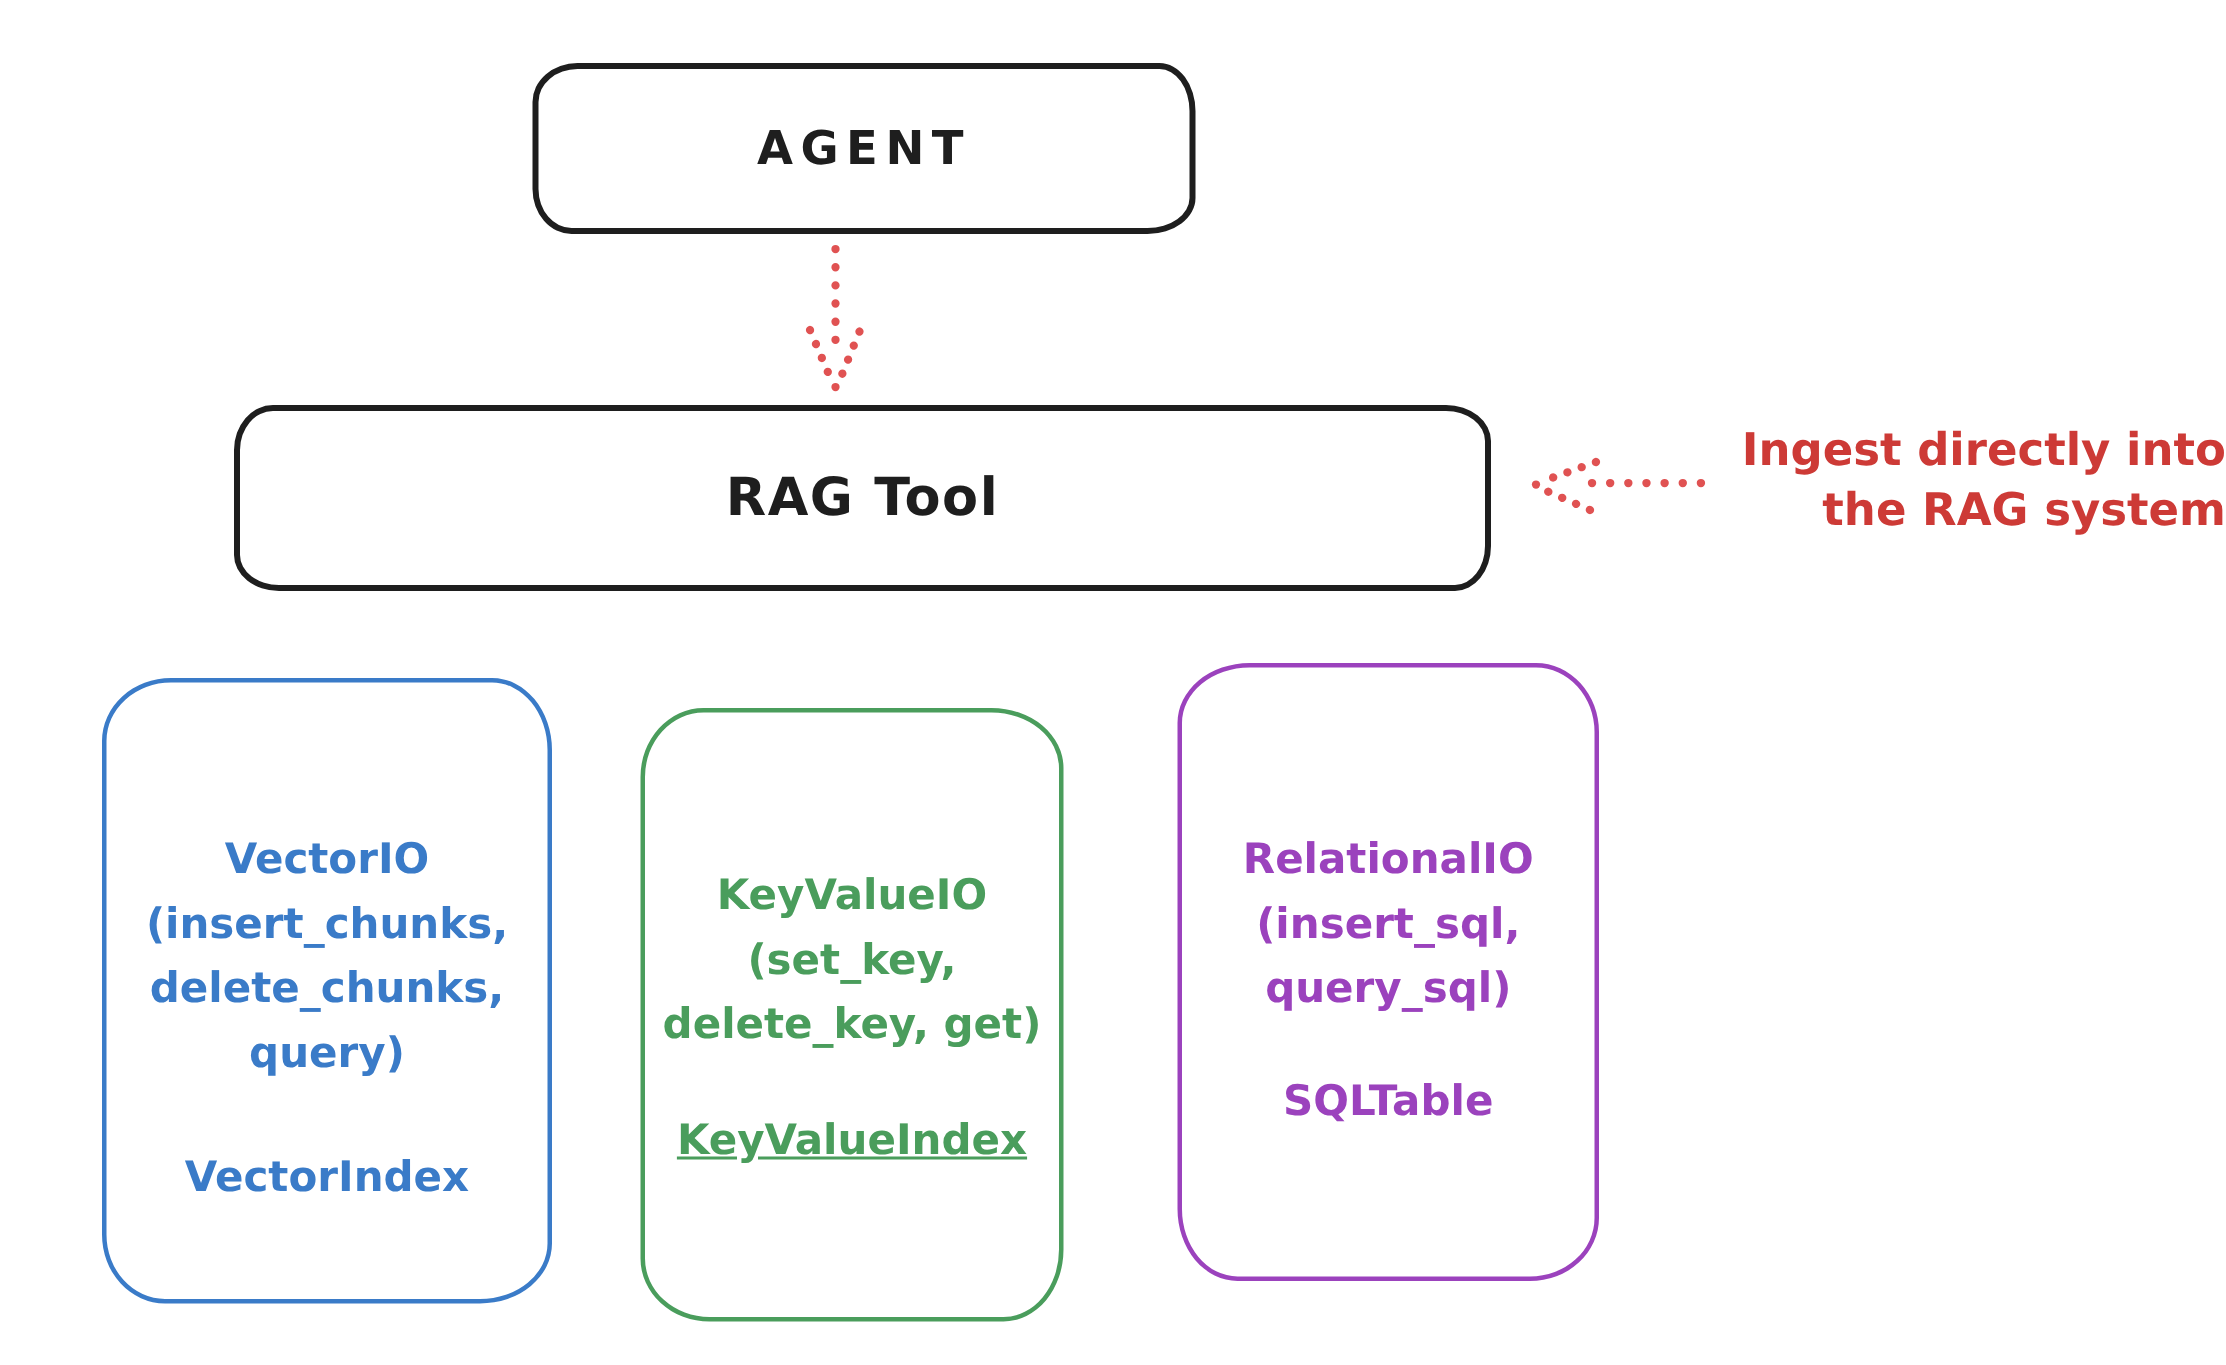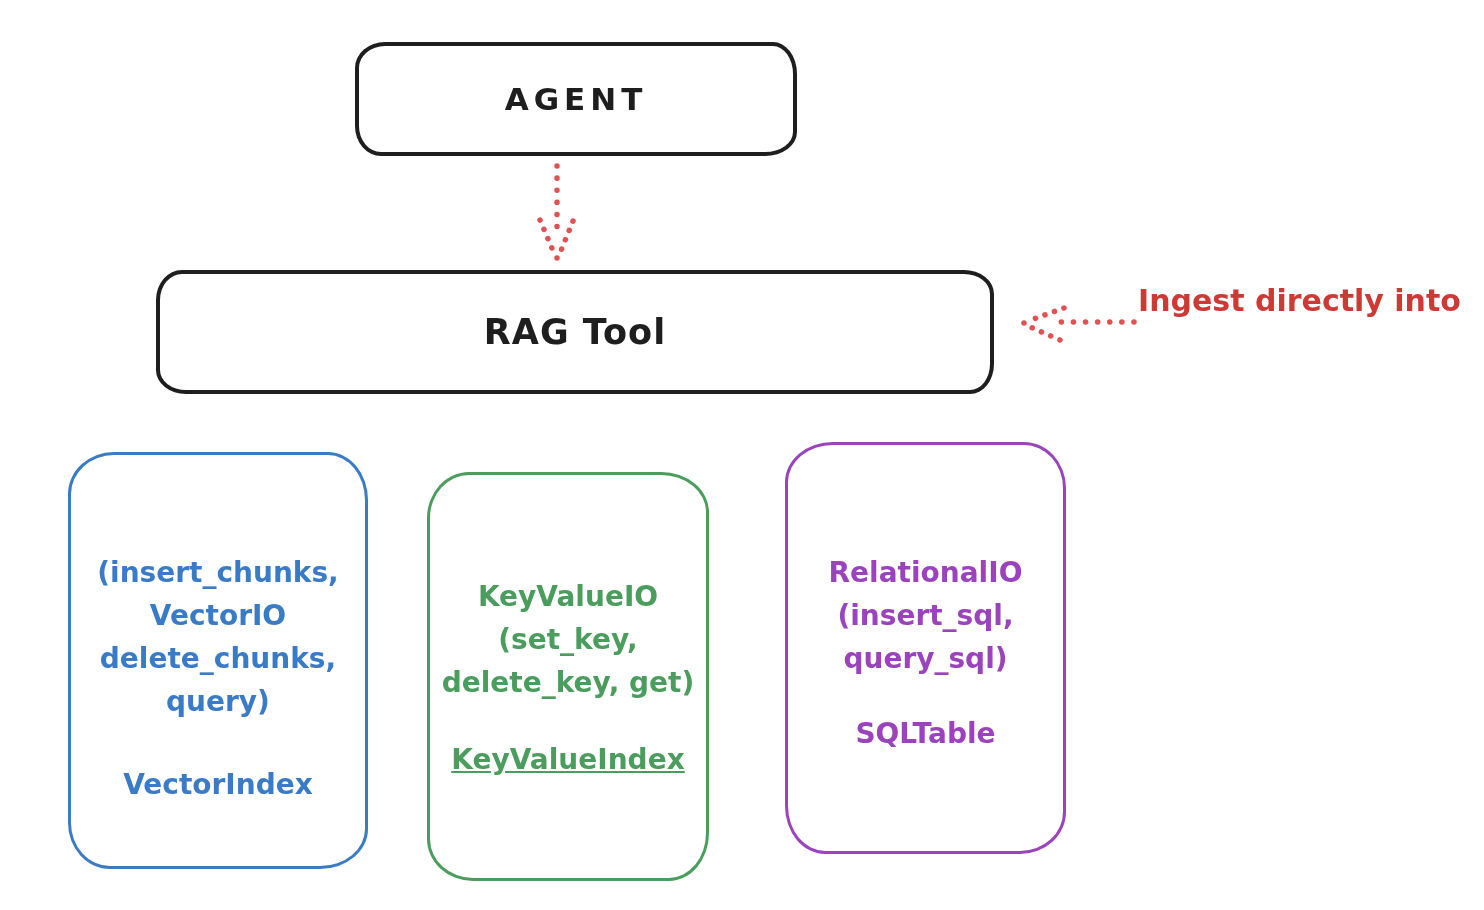--- a/index.html
+++ b/index.html
@@ -82,21 +82,21 @@
 
   .connector { position: absolute; }
   .connector path { stroke: var(--red-arrow); stroke-width: 5.5; fill: none; stroke-linecap: round; }
   .dotted { stroke-dasharray: 0.1 12; }
   .dotted-tight { stroke-dasharray: 0.1 10; }
 
   .ingest-annotation {
     position: absolute;
     left: 1138px; top: 281px;
     width: 346px;
-    text-align: left;
+    text-align: right;
     color: var(--red-text);
     font-size: 30px;
     line-height: 40px;
     font-weight: 700;
   }
 </style>
 </head>
 <body>
 
 <div class="canvas">
@@ -118,25 +118,26 @@
 
   <svg class="connector" style="left:1014px; top:300px;" width="130" height="54" viewBox="0 0 130 54">
     <path class="dotted" d="M120 22 H40"></path>
     <path class="dotted-tight" d="M50 8 L14 21"></path>
     <path class="dotted-tight" d="M46 40 L14 26"></path>
     <path d="M10 23 L10 23"></path>
   </svg>
 
   <div class="ingest-annotation">
     <div>Ingest directly into</div>
+    <div>the RAG system</div>
   </div>
 
   <div class="backend-box backend-vector">
+    <div>VectorIO</div>
     <div>(insert_chunks,</div>
-    <div>VectorIO</div>
     <div>delete_chunks,</div>
     <div>query)</div>
     <div class="index-label-vector">VectorIndex</div>
   </div>
 
   <div class="backend-box backend-keyvalue">
     <div>KeyValueIO</div>
     <div>(set_key,</div>
     <div>delete_key, get)</div>
     <div class="index-label-keyvalue">KeyValueIndex</div>

